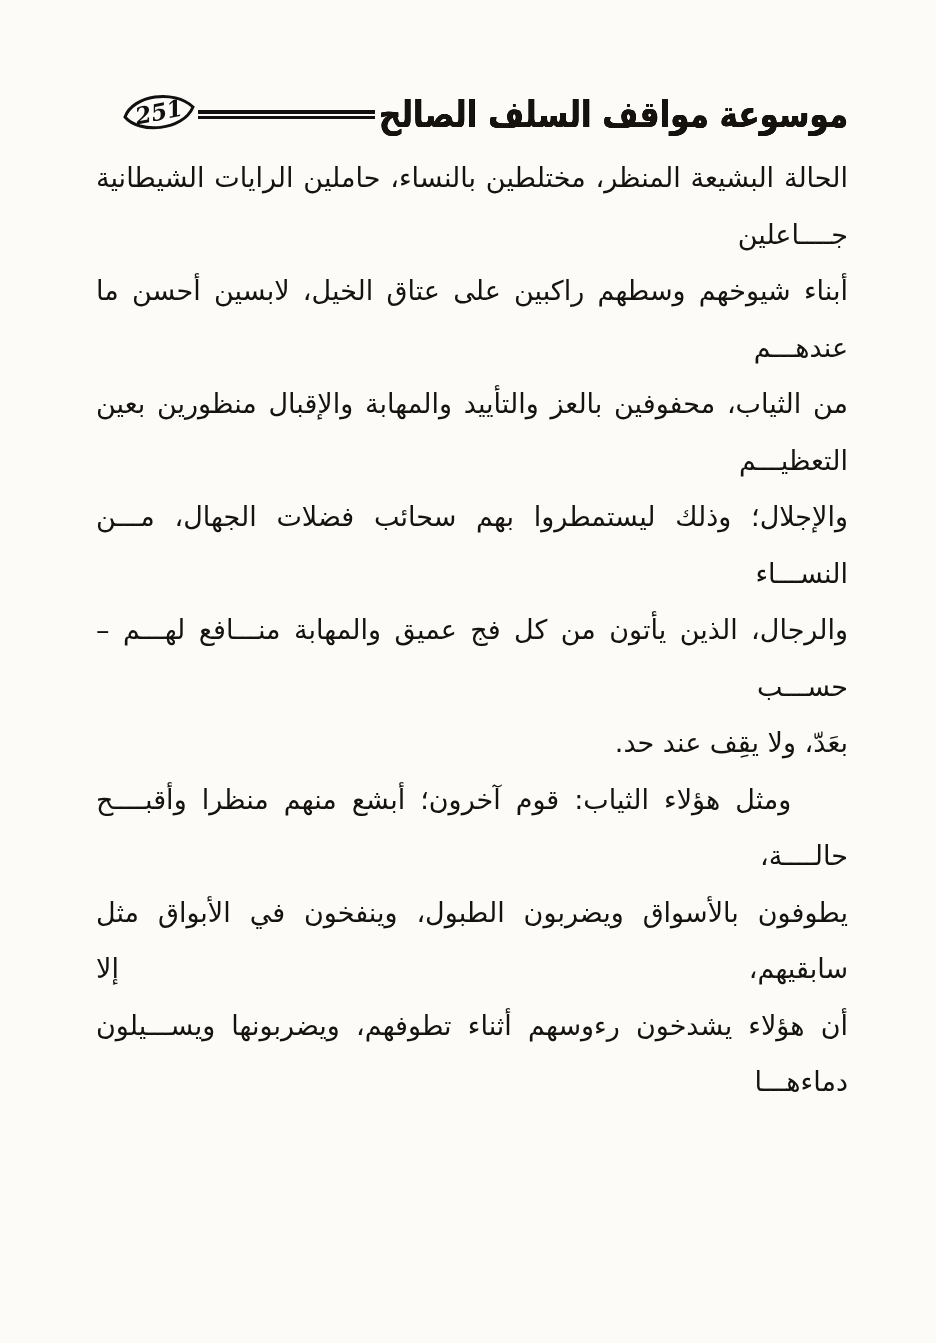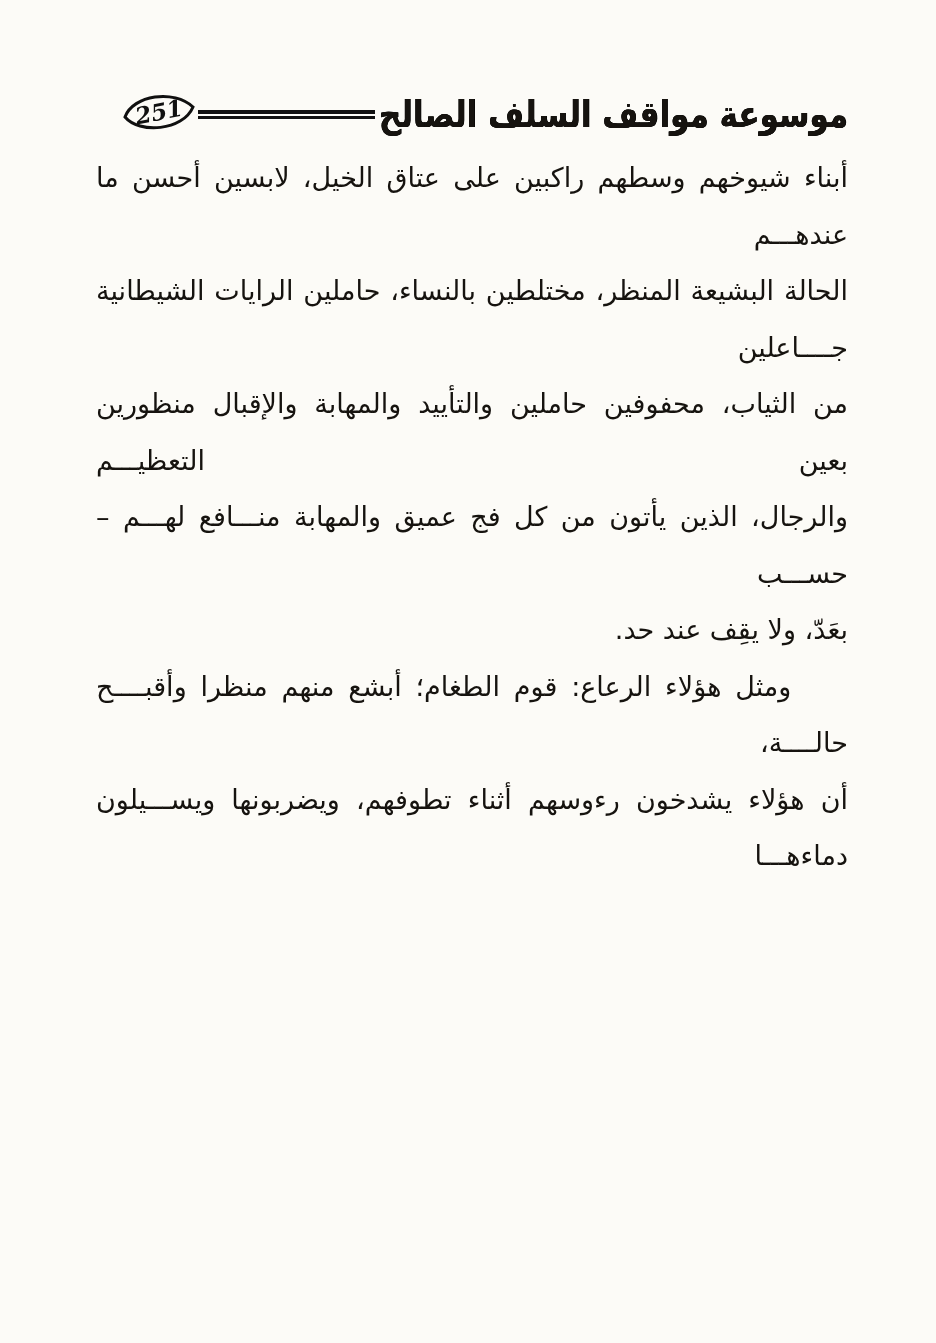--- a/index.html
+++ b/index.html
@@ -52,22 +52,24 @@
       <svg width="74" height="48" viewBox="0 0 74 48">
         <path d="M3 29 C11 7 52 1 71 19 C61 43 17 46 3 29 Z" fill="none" stroke="#101010" stroke-width="3"></path>
         <text x="37" y="32" text-anchor="middle" font-size="23" font-style="italic" font-weight="bold" transform="rotate(-11 37 24)">251</text>
       </svg>
     </div>
     <div class="rule"></div>
     <div class="calli">موسوعة مواقف السلف الصالح</div>
   </div>
 
   <div class="body-text" lang="ar" dir="rtl">
+      <div class="line">الحالة البشيعة المنظر، مختلطين بالنساء، حاملين الرايات الشيطانية جــــاعلين</div>
       <div class="line">أبناء شيوخهم وسطهم راكبين على عتاق الخيل، لابسين أحسن ما عندهـــم</div>
-      <div class="line">الحالة البشيعة المنظر، مختلطين بالنساء، حاملين الرايات الشيطانية جــــاعلين</div>
-      <div class="line">من الثياب، محفوفين حاملين والتأييد والمهابة والإقبال منظورين بعين التعظيـــم</div>
+      <div class="line">من الثياب، محفوفين بالعز والتأييد والمهابة والإقبال منظورين بعين التعظيـــم</div>
+      <div class="line">والإجلال؛ وذلك ليستمطروا بهم سحائب فضلات الجهال، مـــن النســـاء</div>
       <div class="line">والرجال، الذين يأتون من كل فج عميق والمهابة منـــافع لهـــم –حســـب</div>
       <div class="line last">بعَدّ، ولا يقِف عند حد.</div>
-      <div class="line indent">ومثل هؤلاء الرعاع: قوم الطغام؛ أبشع منهم منظرا وأقبــــح حالــــة،</div>
+      <div class="line indent">ومثل هؤلاء الثياب: قوم آخرون؛ أبشع منهم منظرا وأقبــــح حالــــة،</div>
+      <div class="line">يطوفون بالأسواق ويضربون الطبول، وينفخون في الأبواق مثل سابقيهم، إلا</div>
       <div class="line">أن هؤلاء يشدخون رءوسهم أثناء تطوفهم، ويضربونها ويســـيلون دماءهـــا</div>
     </div>
 
 </div>
 
 </body></html>

